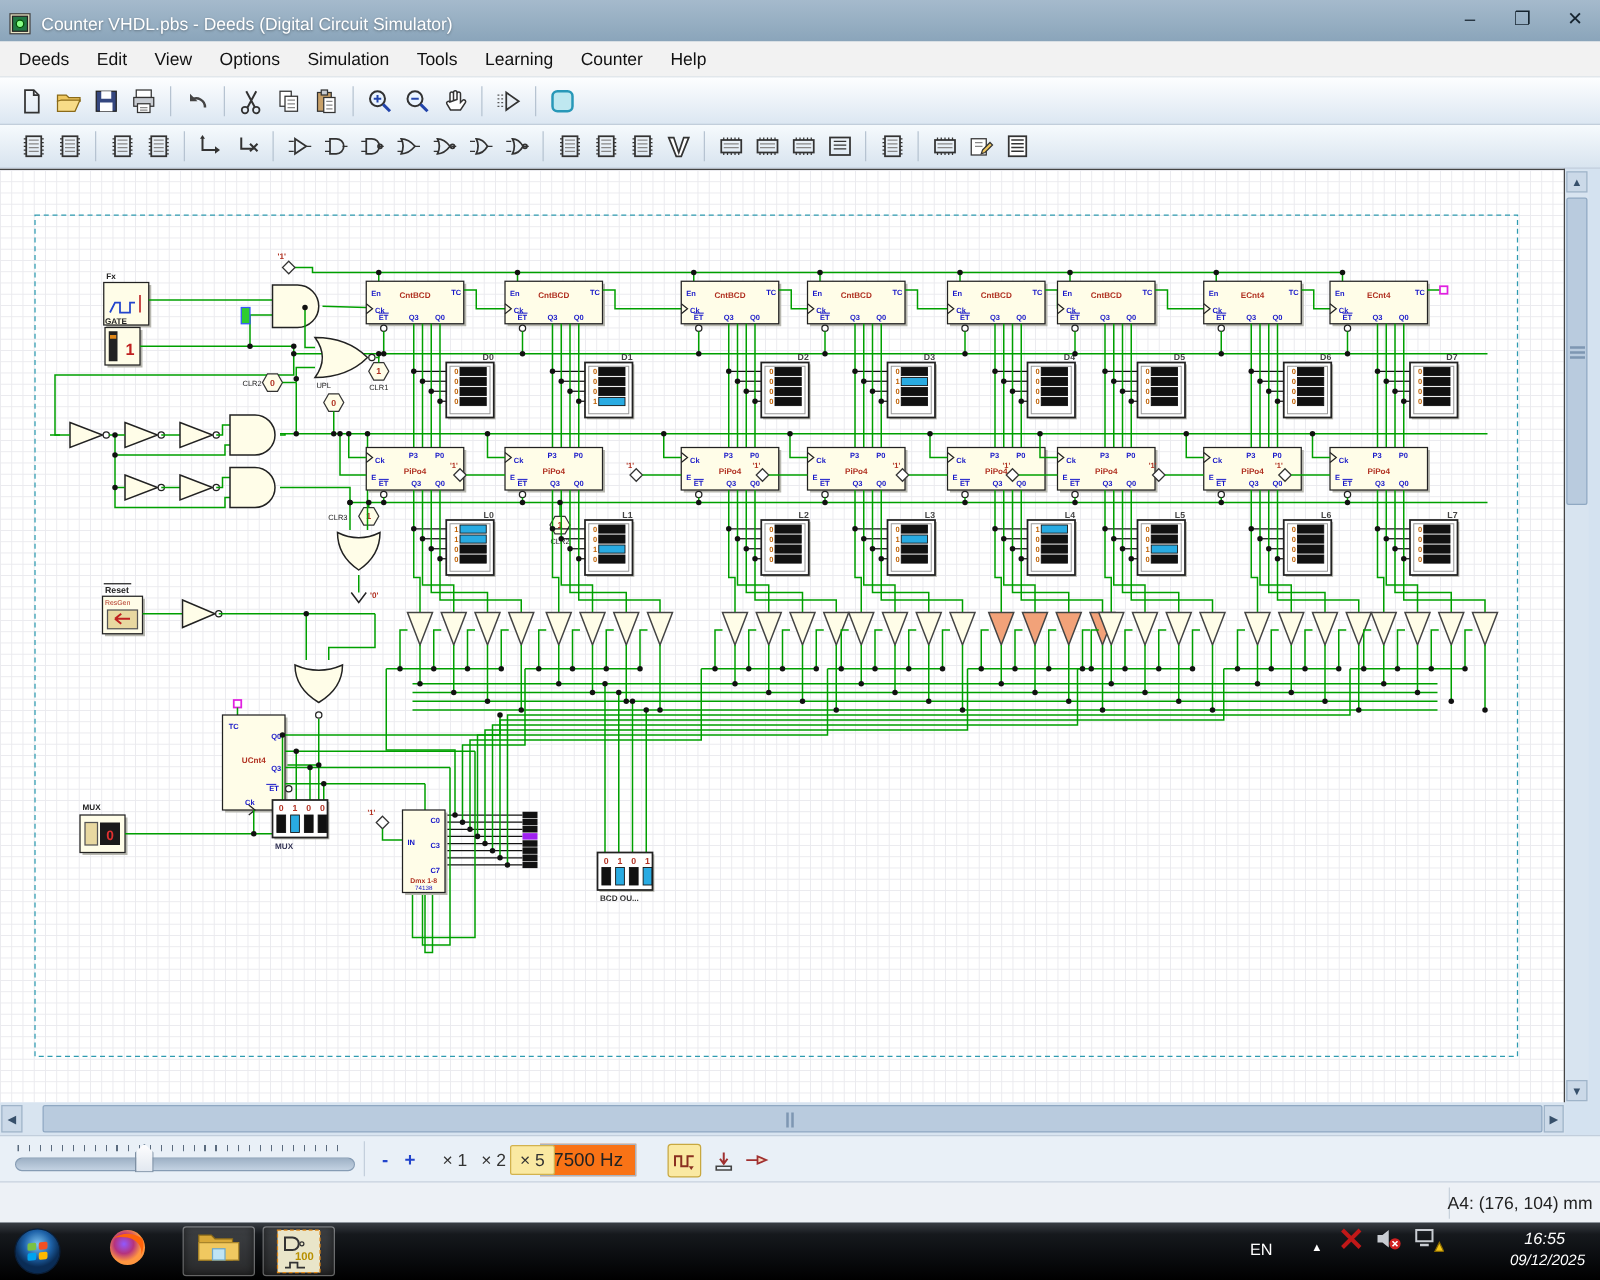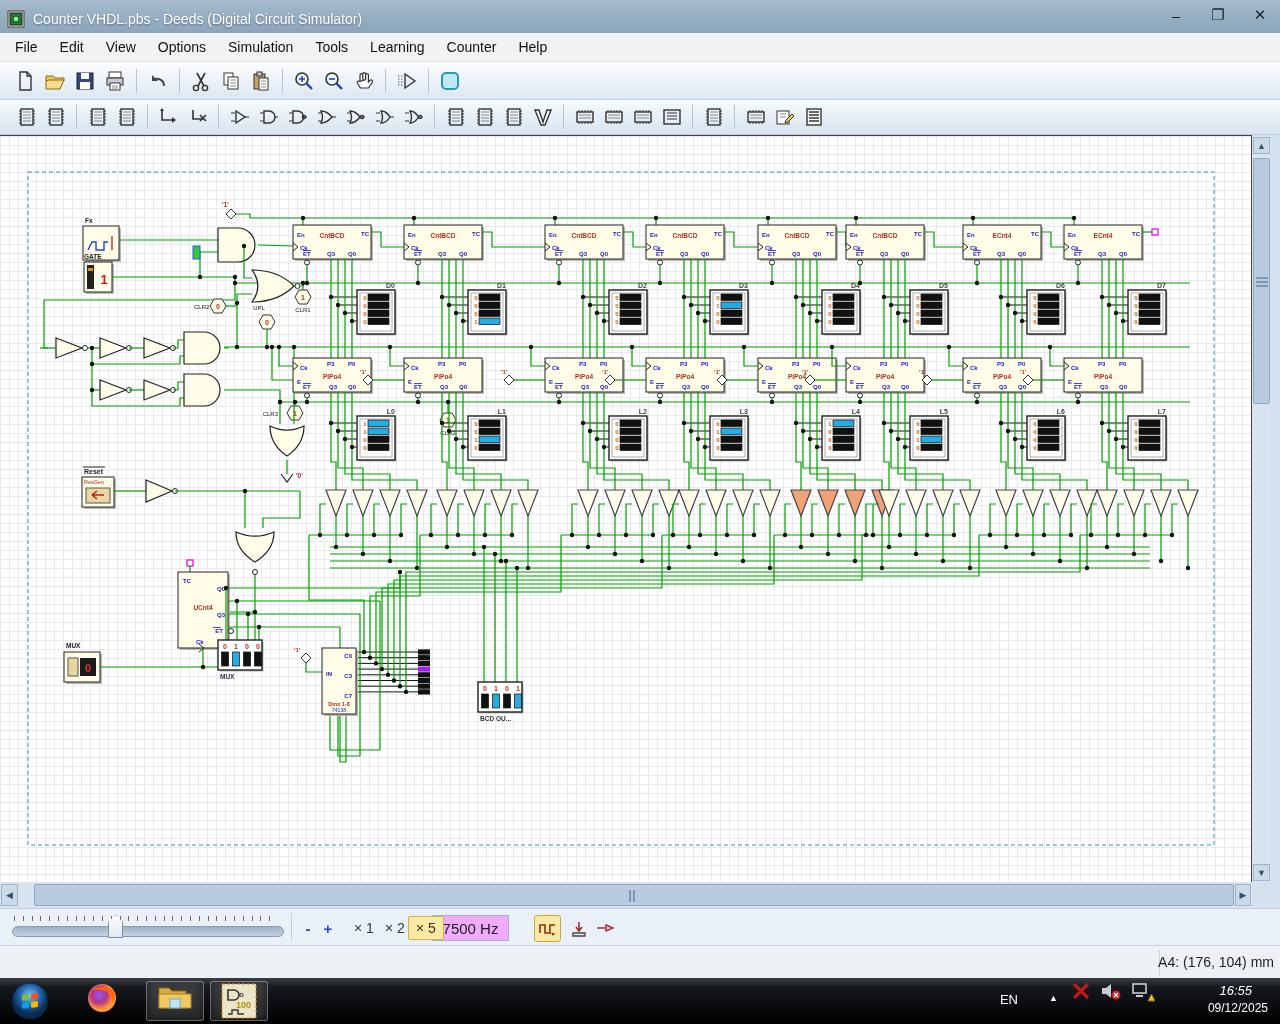--- a/index.html
+++ b/index.html
@@ -50,61 +50,61 @@
     background:linear-gradient(#9FB2C6,#C3D2E2);border:1px solid #869CB4;}
   #slider-thumb{position:absolute;left:108px;top:6px;width:15px;height:23px;
     background:linear-gradient(#FDFDFE,#E2E8F0);border:1px solid #7E90A4;
     clip-path:polygon(0 30%,50% 0,100% 30%,100% 100%,0 100%);}
   .simsep{position:absolute;top:4px;width:1px;height:28px;background:#C4CFDC;}
   .simbtn{position:absolute;top:8px;height:23px;display:flex;align-items:center;justify-content:center;
     font-size:15px;font-weight:bold;color:#2244CC;}
   .speed{position:absolute;top:7px;height:24px;padding:0 7px;display:flex;align-items:center;
     font-size:14px;color:#333;border:1px solid transparent;}
   .speed.active{background:#FAE9A2;border:1px solid #D2B24E;border-radius:2px;}
-  #freq{position:absolute;left:432px;top:6px;width:77px;height:26px;background:#f0abfc;
+  #freq{position:absolute;left:432px;top:6px;width:77px;height:26px;background:#f97316;
     border:1px solid #A8B4C2;display:flex;align-items:center;justify-content:center;
     font-size:15px;color:#222;}
   .iconbtn{position:absolute;top:6px;width:27px;height:27px;display:flex;align-items:center;
     justify-content:center;border-radius:3px;}
   .iconbtn.active{background:#FAE9A2;border:1px solid #C8A840;}
   
   #statusbar{position:absolute;left:0;top:945px;width:1280px;height:33px;background:#EDF1F6;
     border-top:1px solid #C8D2DE;}
   #status-pos{position:absolute;right:6px;top:8px;font-size:14px;color:#222;}
   #status-sep{position:absolute;right:120px;top:4px;width:1px;height:25px;background:#C8D2DC;}
   
   #taskbar{position:absolute;left:0;top:978px;width:1280px;height:46px;
     background:linear-gradient(#3A3F45 0%,#16191D 20%,#0A0C0F 60%,#000 100%);}
   .taskapp{position:absolute;top:3px;height:40px;display:flex;align-items:flex-start;
     justify-content:center;border-radius:3px;}
   .taskapp.pressed{background:rgba(255,255,255,.16);border:1px solid rgba(255,255,255,.28);
     box-shadow:inset 0 0 8px rgba(0,0,0,.6);}
   .trtxt{position:absolute;color:#fff;font-size:13px;}
   #clock-time{right:28px;top:5px;font-style:italic;}
-  #clock-date{right:12px;top:23px;text-align:center;font-size:12px;}
+  #clock-date{right:12px;top:23px;text-align:center;font-size:12px;font-style:italic;}
 </style>
 </head>
 <body>
 
 <div id="titlebar">
   <svg id="title-icon" viewBox="0 0 20 20">
     <rect x="2" y="2" width="16" height="16" fill="#E8E4C4" stroke="#444"></rect>
     <rect x="4" y="4" width="12" height="12" fill="#274" stroke="#222"></rect>
     <circle cx="10" cy="10" r="3" fill="#8f8" stroke="#050"></circle>
   </svg>
   <span id="window-title">Counter VHDL.pbs - Deeds (Digital Circuit Simulator)</span>
   <div id="win-controls">
     <div class="winbtn">–</div>
     <div class="winbtn">❐</div>
     <div class="winbtn">✕</div>
   </div>
 </div>
 
 <div id="menubar">
-    <div class="menu-item">File</div>
+    <div class="menu-item">Deeds</div>
     <div class="menu-item">Edit</div>
     <div class="menu-item">View</div>
     <div class="menu-item">Options</div>
     <div class="menu-item">Simulation</div>
     <div class="menu-item">Tools</div>
     <div class="menu-item">Learning</div>
     <div class="menu-item">Counter</div>
     <div class="menu-item">Help</div>
   </div>
 

